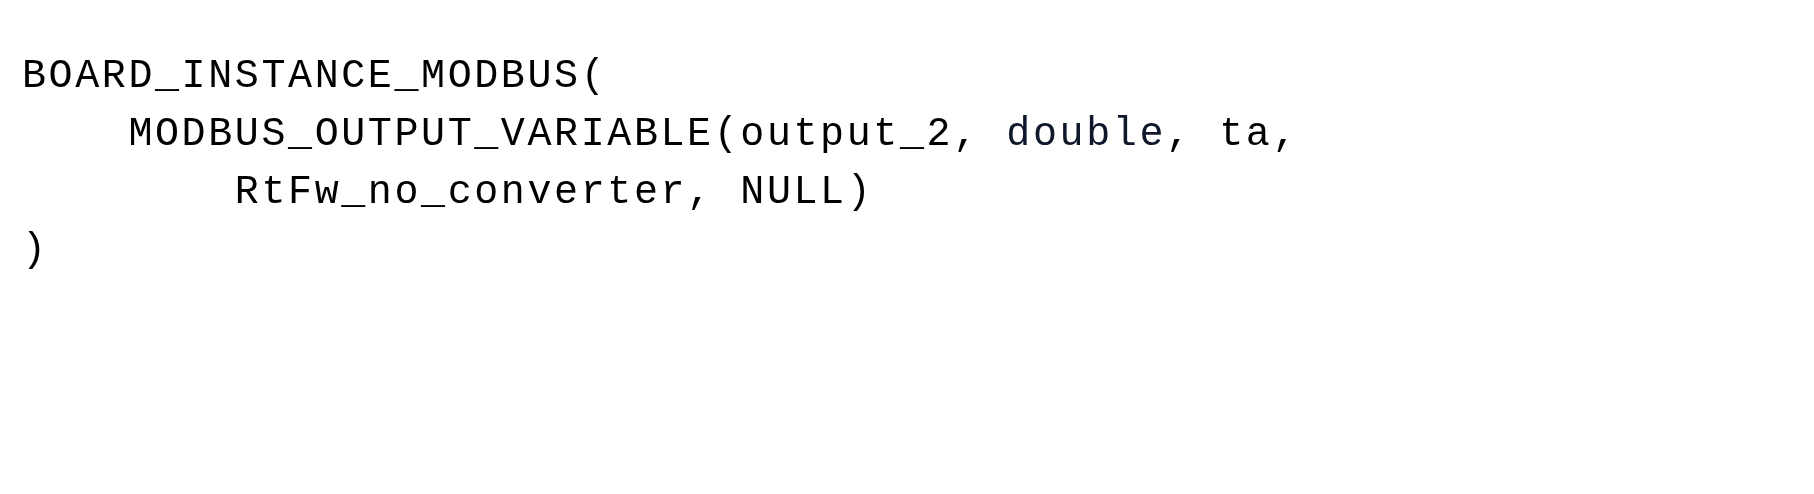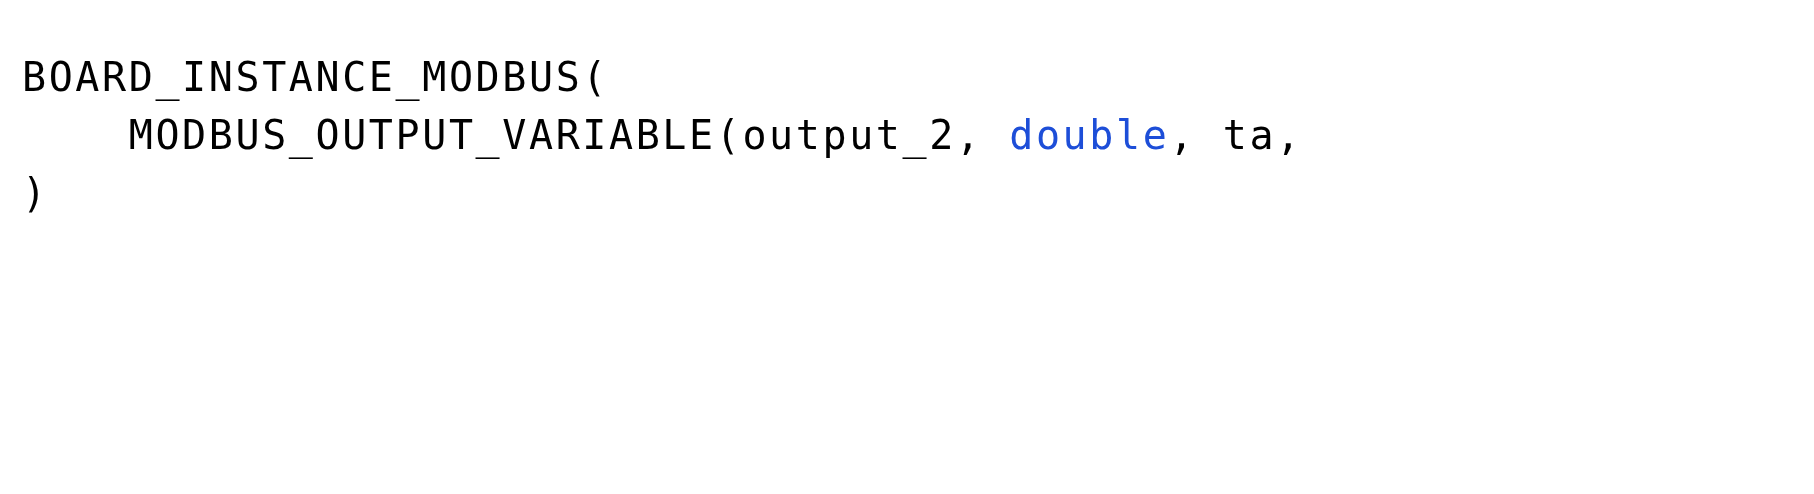--- a/index.html
+++ b/index.html
@@ -36,17 +36,18 @@
     color: #0000ff;
   }
   .tok-plain {
     color: #000000;
   }
 </style>
 </head>
 <body>
 
 <div id="page">
-  <pre class="listing" id="listing-root" style="color: rgb(0, 0, 0);"><span class="code-line"><span class="tok-plain">BOARD_INSTANCE_MODBUS(</span>
-</span><span class="code-line"><span class="tok-plain">    MODBUS_OUTPUT_VARIABLE(output_2, </span><span class="tok-kw" style="color: #1d4ed8;">double</span><span class="tok-plain">, ta,</span>
+  <pre class="listing" id="listing-root" style="color: rgb(0, 0, 0); font-family: Liberation Mono, monospace;"><span class="code-line"><span class="tok-plain">BOARD_INSTANCE_MODBUS(</span>
+</span><span class="code-line"><span class="tok-plain">    MODBUS_OUTPUT_VARIABLE(output_2, </span><span class="tok-kw" style="color: #0f172a;">double</span><span class="tok-plain">, ta,</span>
+</span><span class="code-line"><span class="tok-plain">        RtFw_no_converter, NULL)</span>
 </span><span class="code-line"><span class="tok-plain">)</span>
 </span></pre>
 </div>
 
 </body></html>

